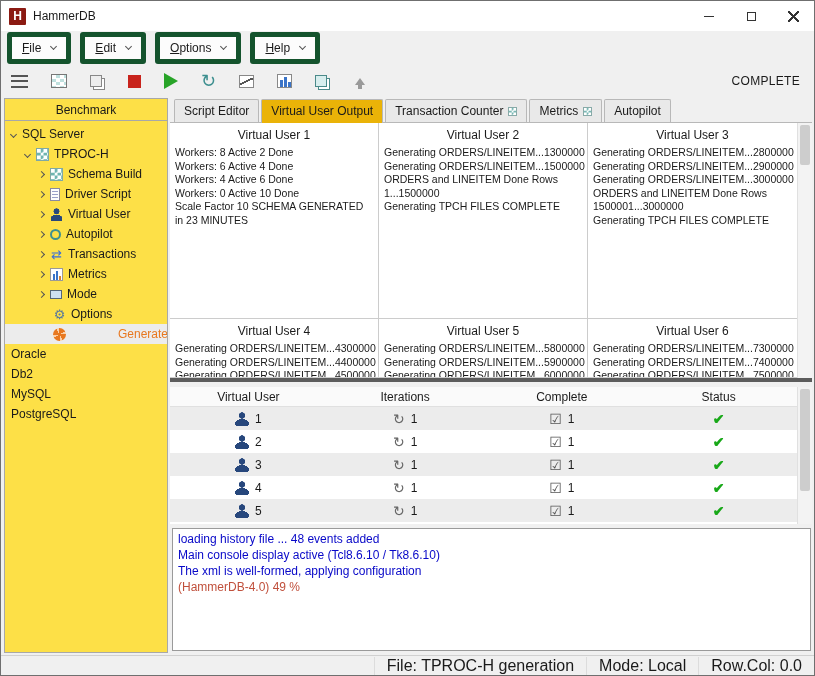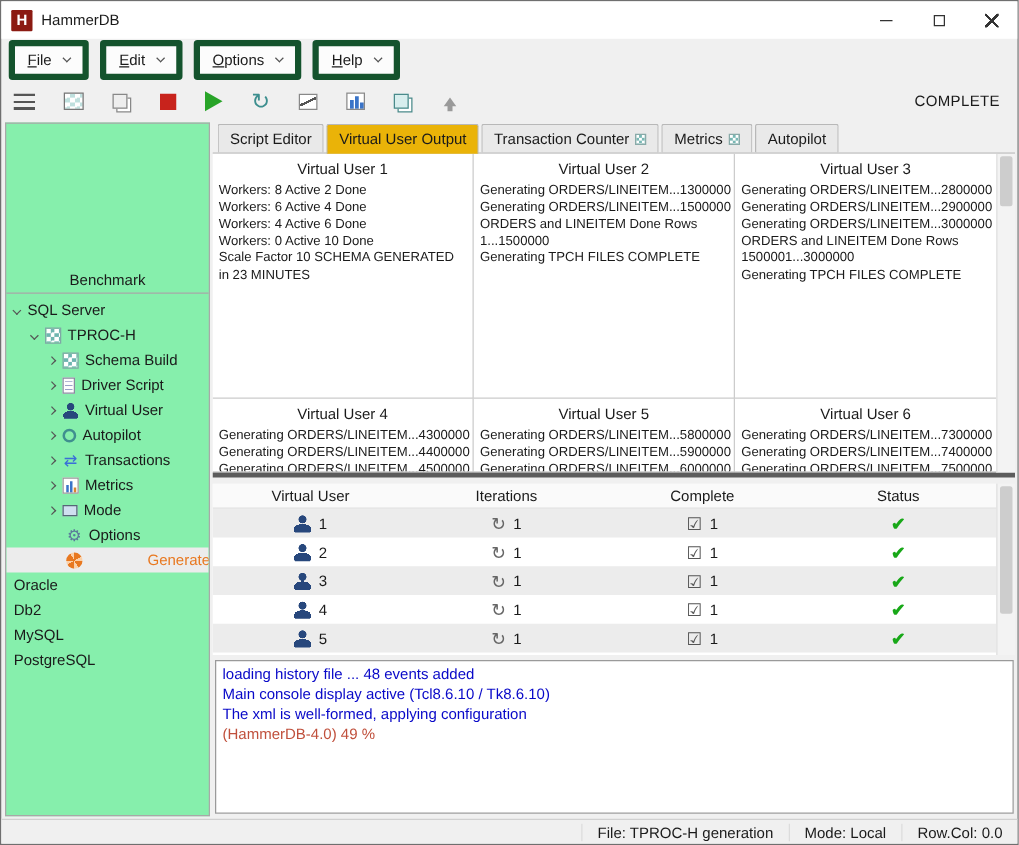--- a/index.html
+++ b/index.html
@@ -46,22 +46,22 @@
                 linear-gradient(#3a74c8,#3a74c8) 6px 100%/3px 10px no-repeat,
                 linear-gradient(#3a74c8,#3a74c8) 10px 100%/3px 5px no-repeat, #fff; }
   .t-layers { width:12px; height:12px; border:1px solid #4a8a8a; background:#d8eeee;
     box-shadow:3px 3px 0 -1px #fff, 3px 3px 0 0 #4a8a8a; margin-right:3px; }
   .t-up { position:relative; width:14px; height:16px; }
   .t-up::before { content:''; position:absolute; left:2px; top:0; border:5px solid transparent; border-bottom:7px solid #9a9a9a; }
   .t-up::after { content:''; position:absolute; left:5px; top:11px; width:4px; height:5px; background:#9a9a9a; }
   .complete { margin-left:auto; padding-right:4px; letter-spacing:.3px; }
   
   .main { flex:1; display:flex; overflow:hidden; }
-  .sidebar { width:164px; background:#86efac; border:1px solid #a8a8a8; margin:1px 2px 2px 3px; flex:none;
-             display:flex; flex-direction:column; overflow:hidden;justify-content:center; }
+  .sidebar { width:164px; background:#fde047; border:1px solid #a8a8a8; margin:1px 2px 2px 3px; flex:none;
+             display:flex; flex-direction:column; overflow:hidden; }
   .bench-head { height:22px; border-bottom:1px solid #a8a8a8; text-align:center; padding-top:4px; flex:none; }
   .tree { padding-top:3px; overflow:hidden; }
   .tree-item { height:20px; display:flex; align-items:center; cursor:default; white-space:nowrap; }
   .tree-item.selected { background:#ececec; }
   .chev { width:5px; height:5px; border-right:1.2px solid #555; border-bottom:1.2px solid #555;
           display:inline-block; margin-right:6px; flex:none; }
   .chev.right { transform:rotate(-45deg); }
   .chev.down  { transform:rotate(45deg); }
   .ic { display:inline-block; width:13px; height:13px; margin-right:5px; flex:none; }
   .ic-glyph { font-size:13px; line-height:13px; text-align:center; }
@@ -111,21 +111,21 @@
     background: radial-gradient(circle at 50% 25%, #27477c 0 3px, transparent 3.4px),
                 radial-gradient(7px 4.5px at 50% 83%, #27477c 99%, transparent); }
   .g-iter { color:#666; font-size:14px; line-height:1; }
   .g-comp { color:#555; font-size:14px; line-height:1; }
   .g-check { font-size:14px; font-weight:bold; line-height:1; }
   
   .console { flex:1; background:#fff; border:1px solid #9a9a9a; margin:4px 1px 4px 2px; padding:2px 5px; overflow:hidden; }
   .cline { line-height:16px; white-space:nowrap; }
   
   .statusbar { height:20px; flex:none; display:flex; align-items:center; justify-content:flex-end;
-               gap:0; border-top:1px solid #d0d0d0; background:#f0f0f0; font-size:12px; }
+               gap:0; border-top:1px solid #d0d0d0; background:#f0f0f0; font-size:16px; }
   .statusbar span { padding:0 12px; border-left:1px solid #dcdcdc; }
   u { text-decoration:underline; }
 </style>
 </head>
 <body>
 
 <div id="root">
 
   <div class="titlebar">
     <span class="logo">H</span>

